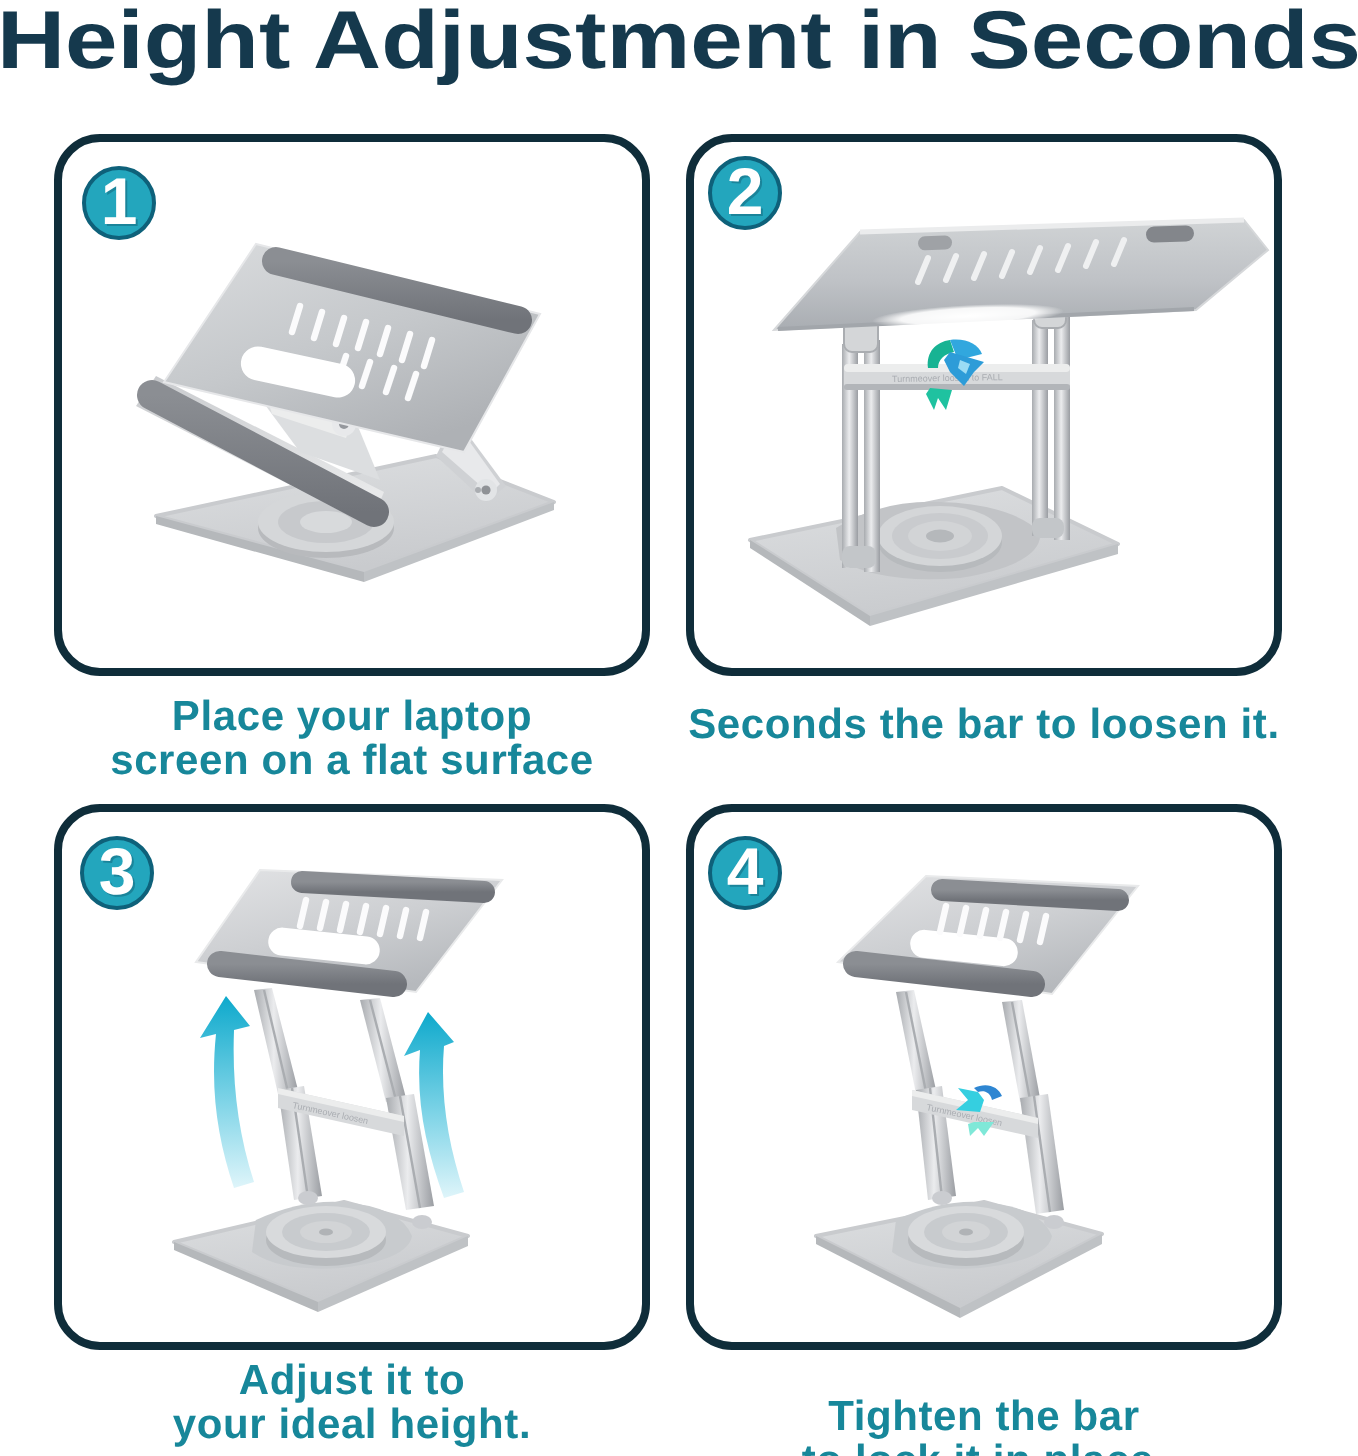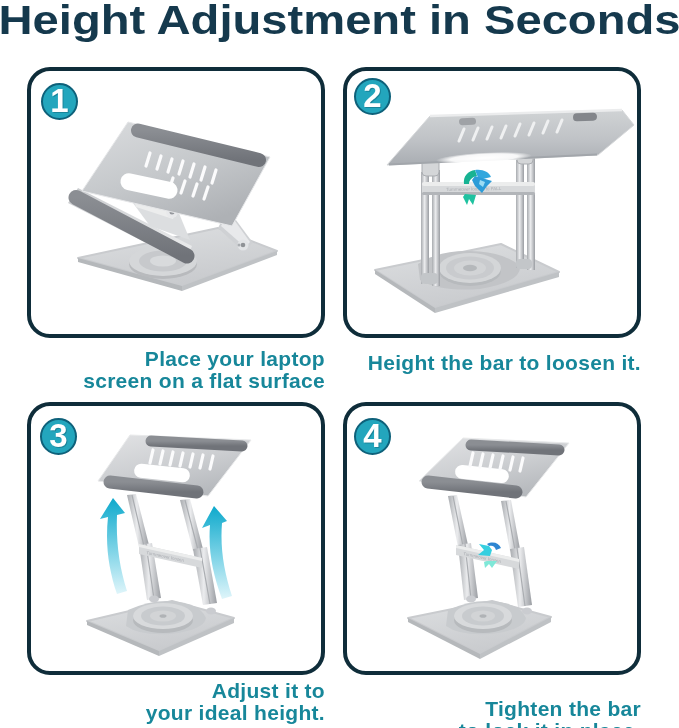--- a/index.html
+++ b/index.html
@@ -11,21 +11,21 @@
   .panel{position:absolute;border:4px solid #0f2d3a;border-radius:23px;background:#ffffff;}
   #p1{left:27px;top:67px;width:298px;height:271px;}
   #p2{left:343px;top:67px;width:298px;height:271px;}
   #p3{left:27px;top:402px;width:298px;height:273px;}
   #p4{left:343px;top:402px;width:298px;height:273px;}
   .badge{position:absolute;width:37px;height:37px;border-radius:50%;
     background:#23a6bd;border:2px solid #0e617a;color:#ffffff;
     font-size:33px;font-weight:bold;text-align:center;line-height:32px;
     text-shadow:1px 1px 0 rgba(16,90,110,0.45);}
   .cap{position:absolute;color:#17879a;font-weight:bold;font-size:21px;
-    line-height:22px;text-align:right;width:298px;letter-spacing:0.3px;}
+    line-height:22px;text-align:center;width:298px;letter-spacing:0.3px;}
   svg{position:absolute;}
 </style>
 </head>
 <body>
 <div class="title">Height Adjustment in Seconds</div>
 <div class="panel" id="p1"></div>
 <div class="panel" id="p2"></div>
 <div class="panel" id="p3"></div>
 <div class="panel" id="p4"></div>
 
@@ -281,15 +281,15 @@
   <line x1="523" y1="458" x2="520" y2="471"></line>
 </g>
 </svg>
 
 <div class="badge" style="left:41px;top:83px;">1</div>
 <div class="badge" style="left:354px;top:78px;">2</div>
 <div class="badge" style="left:40px;top:418px;">3</div>
 <div class="badge" style="left:354px;top:418px;">4</div>
 
 <div class="cap" style="left:27px;top:348px;">Place your laptop<br>screen on a flat surface</div>
-<div class="cap" style="left:343px;top:352px;">Height the bar to loosen it.</div>
+<div class="cap" style="left:343px;top:352px;">Seconds the bar to loosen it.</div>
 <div class="cap" style="left:27px;top:680px;">Adjust it to<br>your ideal height.</div>
 <div class="cap" style="left:343px;top:698px;">Tighten the bar<br>to lock it in place.</div>
 
 </body></html>

